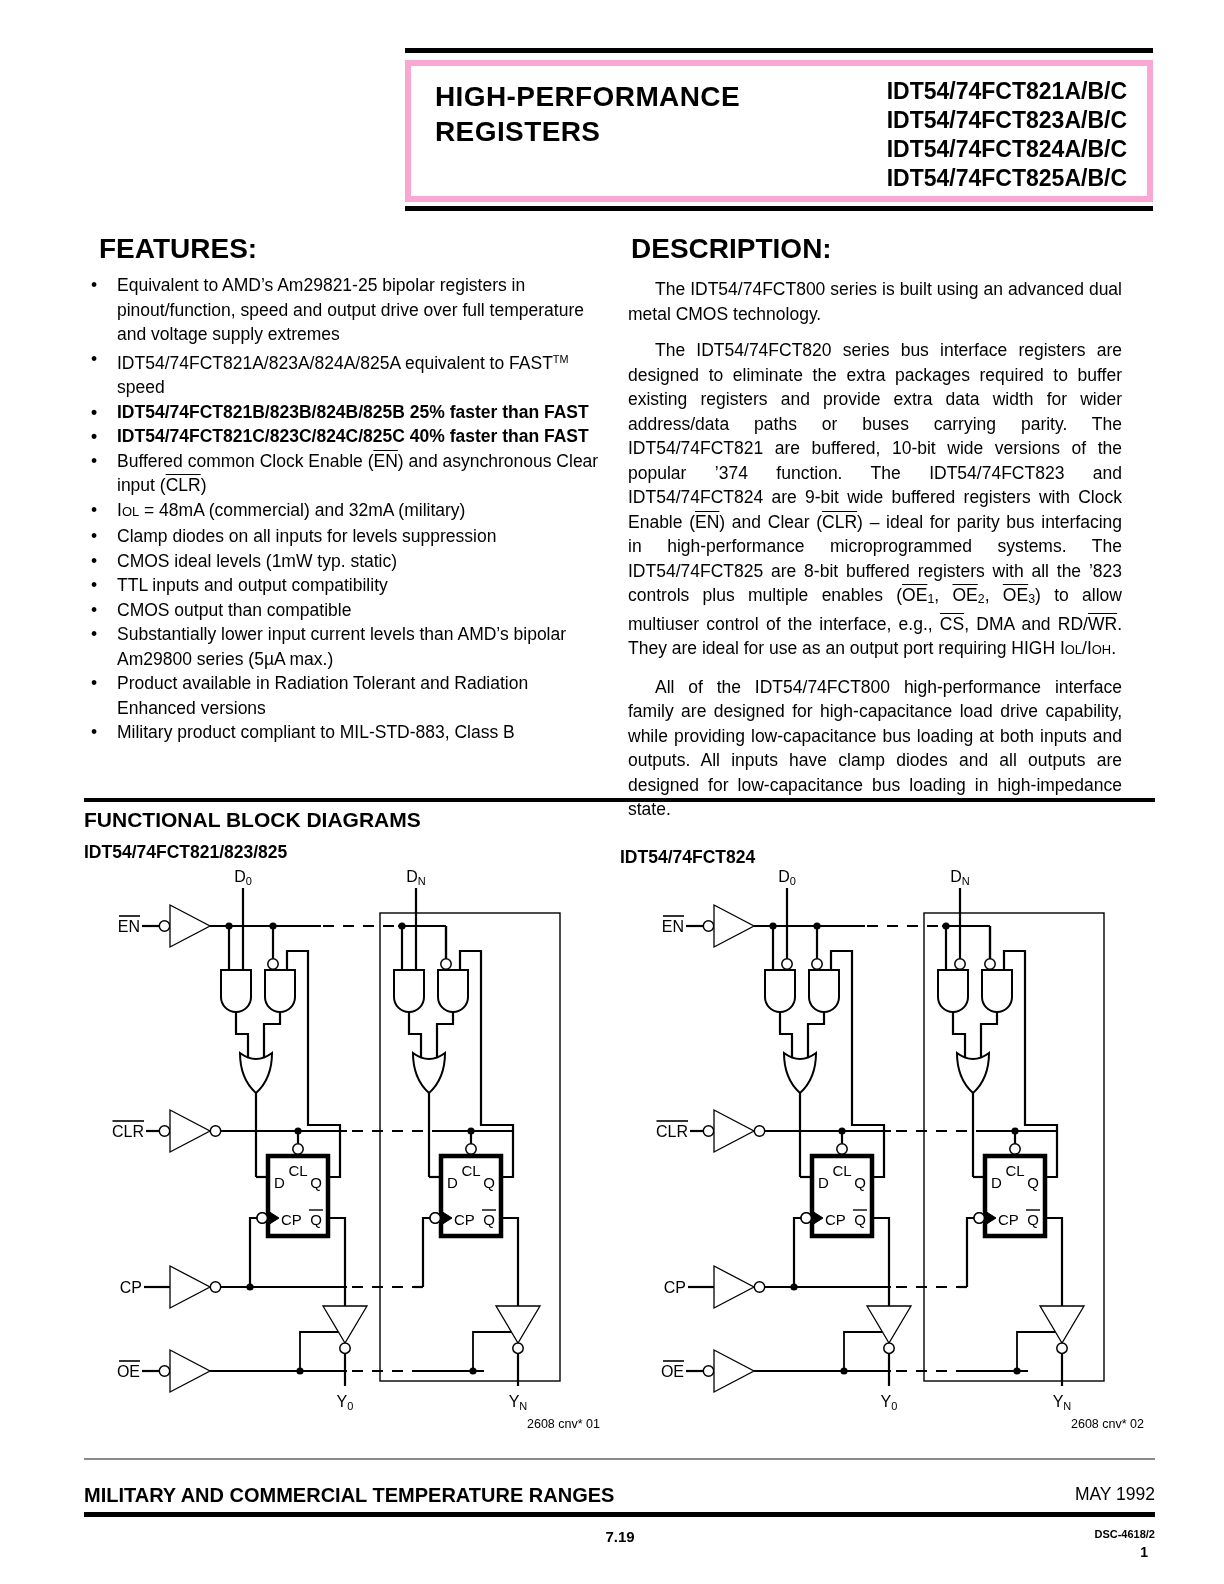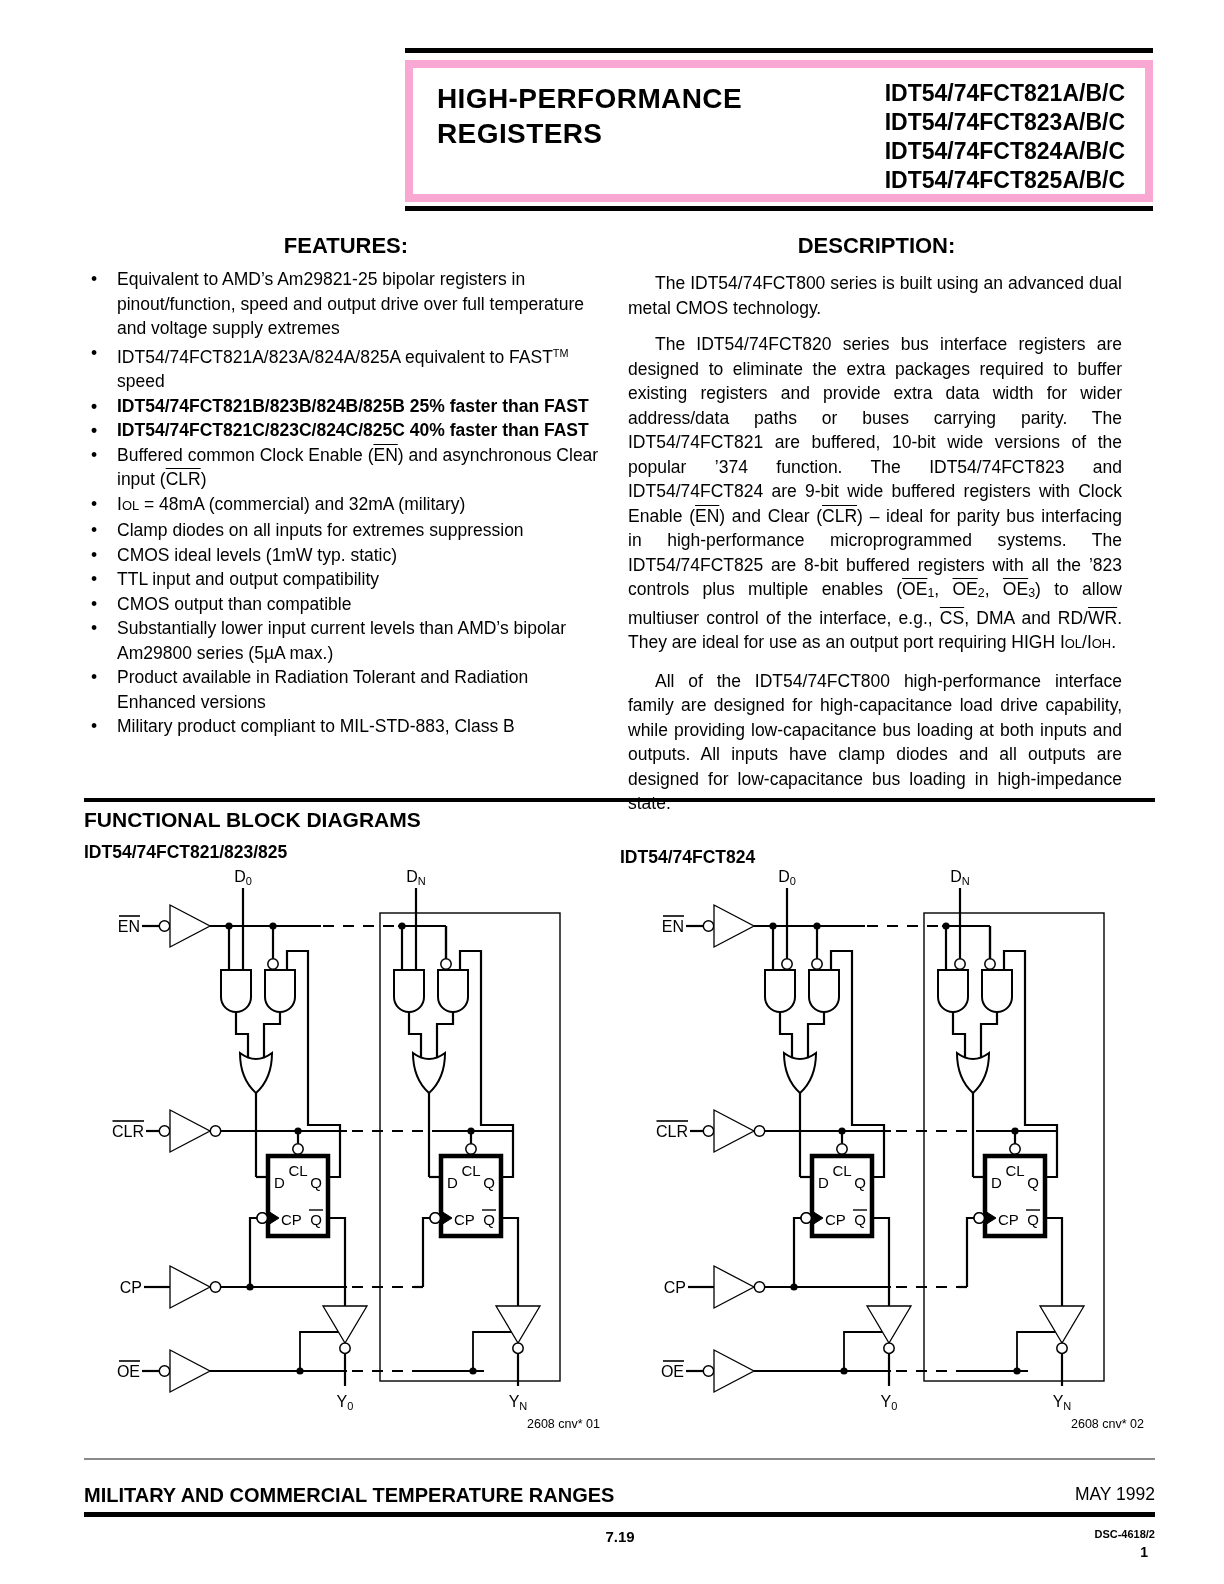--- a/index.html
+++ b/index.html
@@ -3,28 +3,28 @@
 <meta charset="utf-8">
 <style>
   html,body{margin:0;padding:0;background:#ffffff;}
   .page{position:relative;width:1224px;height:1584px;background:#fff;
         font-family:"Liberation Sans",sans-serif;color:#000;overflow:hidden;}
 
   
   .hdr-bar{position:absolute;left:405px;width:748px;height:5px;background:#000;}
   .hdr-bar.top{top:48px;} .hdr-bar.bottom{top:206px;}
   .hdr-box{position:absolute;left:405px;top:60px;width:748px;height:142px;
-           border:8px solid #f9a8d4;box-sizing:border-box;display:flex;justify-content:space-between;}
+           border:6px solid #f9a8d4;box-sizing:border-box;display:flex;justify-content:space-between;}
   .hdr-title{padding:13px 0 0 24px;font-size:28px;font-weight:bold;line-height:35px;letter-spacing:.4px;}
   .hdr-parts{padding:11px 20px 4px 0;font-size:23px;font-weight:bold;line-height:29px;text-align:right;}
 
   
   .features{position:absolute;left:84px;top:233px;width:521px;}
   .description{position:absolute;left:616px;top:233px;width:518px;}
-  h2.colhead{font-size:22px;margin:0 0 8px 3px;font-weight:bold;text-align:center;}
+  h2.colhead{font-size:28px;margin:0 0 8px 15px;font-weight:bold;}
   .features ul{list-style:none;margin:0;padding:0;font-size:17.5px;line-height:24.5px;}
   .features li{position:relative;padding-left:33px;}
   .features li .bullet{position:absolute;left:7px;}
   .features li.bold{font-weight:bold;}
   .description p{margin:12px;text-align:justify;text-indent:27px;font-size:17.5px;line-height:24.5px;}
 
   .ov{text-decoration:overline;}
   .sub{font-size:71%;vertical-align:-2px;}
   .sup{font-size:62%;vertical-align:6px;}
   .sc{font-size:74%;}
@@ -70,23 +70,23 @@
 
   <section class="features">
     <h2 class="colhead">FEATURES:</h2>
     <ul id="features-list">
         <li><span class="bullet">•</span><span><span>Equivalent to AMD’s Am29821-25 bipolar registers in pinout/function, speed and output drive over full temperature and voltage supply extremes</span></span></li>
         <li><span class="bullet">•</span><span><span>IDT54/74FCT821A/823A/824A/825A equivalent to FAST</span><span class="sup">TM</span><span> speed</span></span></li>
         <li class="bold"><span class="bullet">•</span><span><span>IDT54/74FCT821B/823B/824B/825B 25% faster than FAST</span></span></li>
         <li class="bold"><span class="bullet">•</span><span><span>IDT54/74FCT821C/823C/824C/825C 40% faster than FAST</span></span></li>
         <li><span class="bullet">•</span><span><span>Buffered common Clock Enable (</span><span class="ov">EN</span><span>) and asynchronous Clear input (</span><span class="ov">CLR</span><span>)</span></span></li>
         <li><span class="bullet">•</span><span><span>I</span><span class="sc">OL</span><span> = 48mA (commercial) and 32mA (military)</span></span></li>
-        <li><span class="bullet">•</span><span><span>Clamp diodes on all inputs for extremes suppression</span></span></li>
+        <li><span class="bullet">•</span><span><span>Clamp diodes on all inputs for levels suppression</span></span></li>
         <li><span class="bullet">•</span><span><span>CMOS ideal levels (1mW typ. static)</span></span></li>
-        <li><span class="bullet">•</span><span><span>TTL input and output compatibility</span></span></li>
+        <li><span class="bullet">•</span><span><span>TTL inputs and output compatibility</span></span></li>
         <li><span class="bullet">•</span><span><span>CMOS output than compatible</span></span></li>
         <li><span class="bullet">•</span><span><span>Substantially lower input current levels than AMD’s bipolar Am29800 series (5µA max.)</span></span></li>
         <li><span class="bullet">•</span><span><span>Product available in Radiation Tolerant and Radiation Enhanced versions</span></span></li>
         <li><span class="bullet">•</span><span><span>Military product compliant to MIL-STD-883, Class B</span></span></li>
       </ul>
   </section>
 
   <section class="description">
     <h2 class="colhead">DESCRIPTION:</h2>
     <div id="description-paras">

